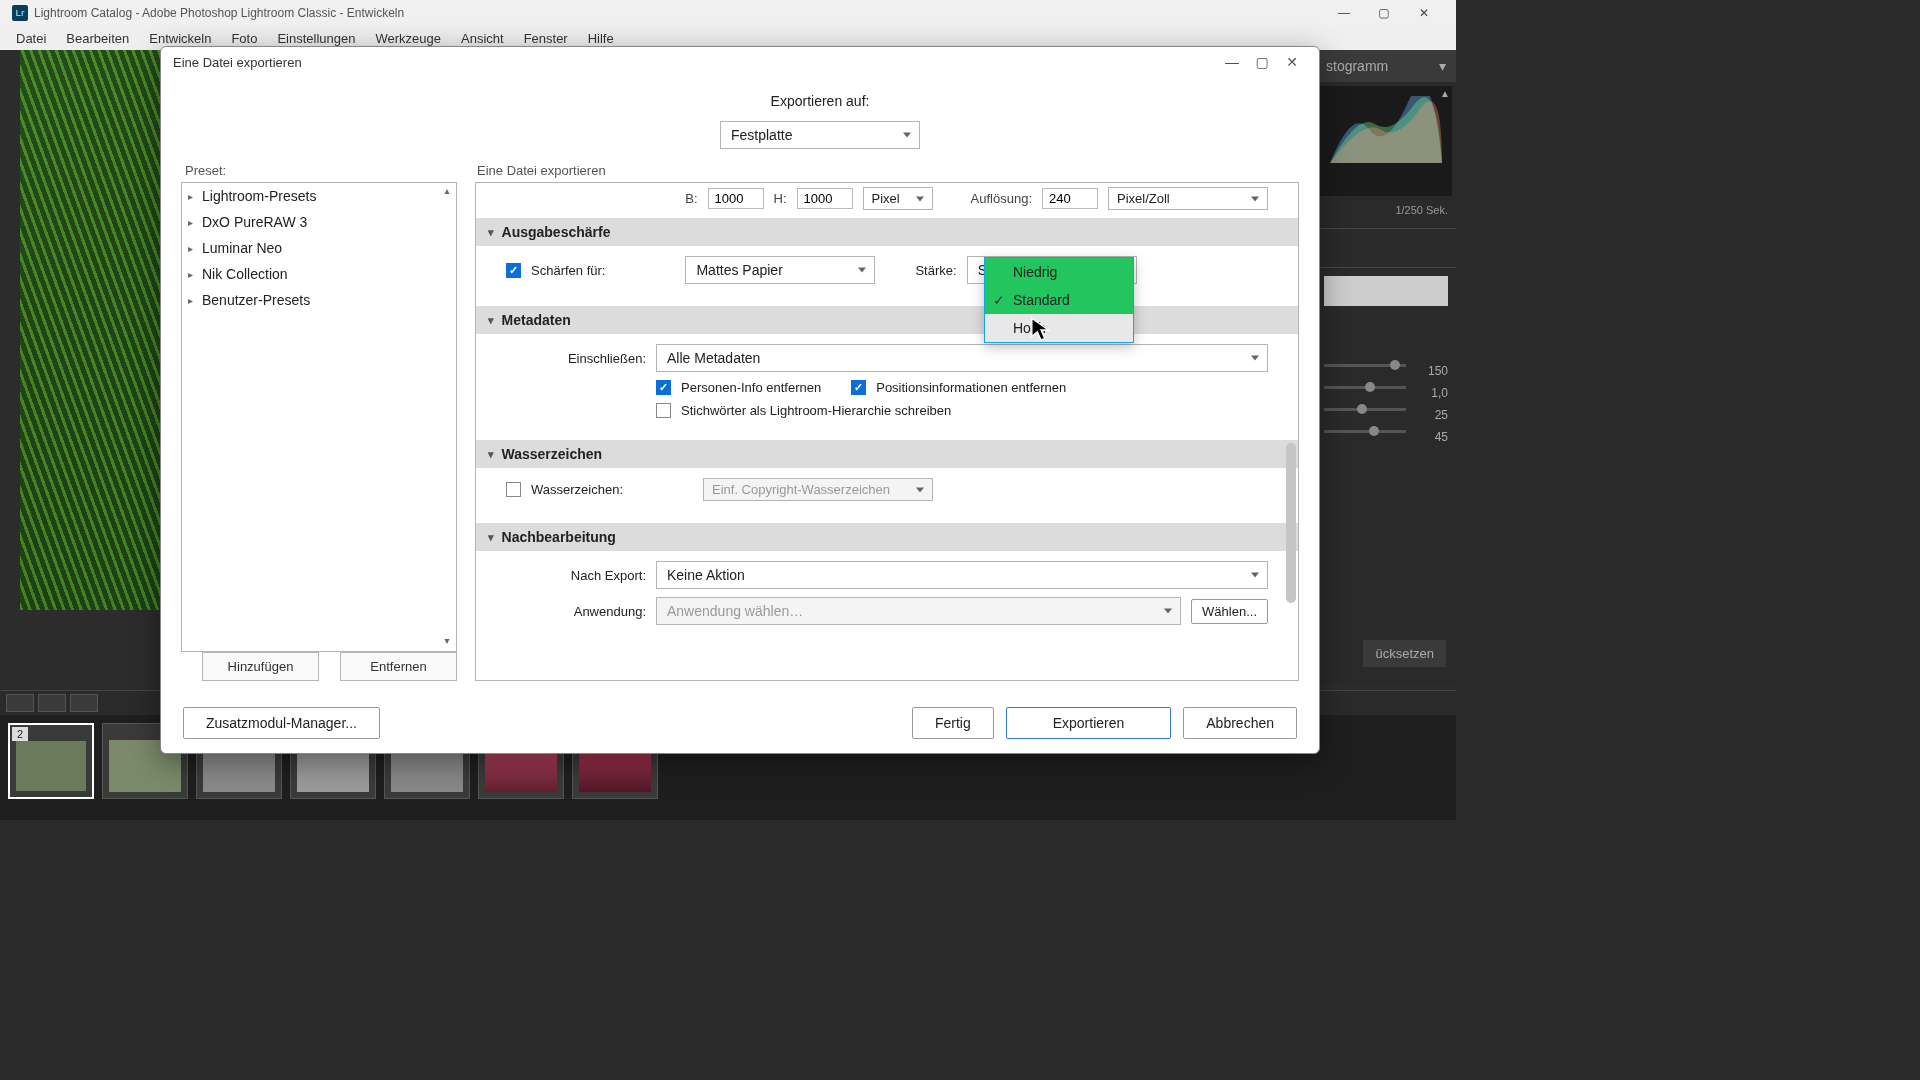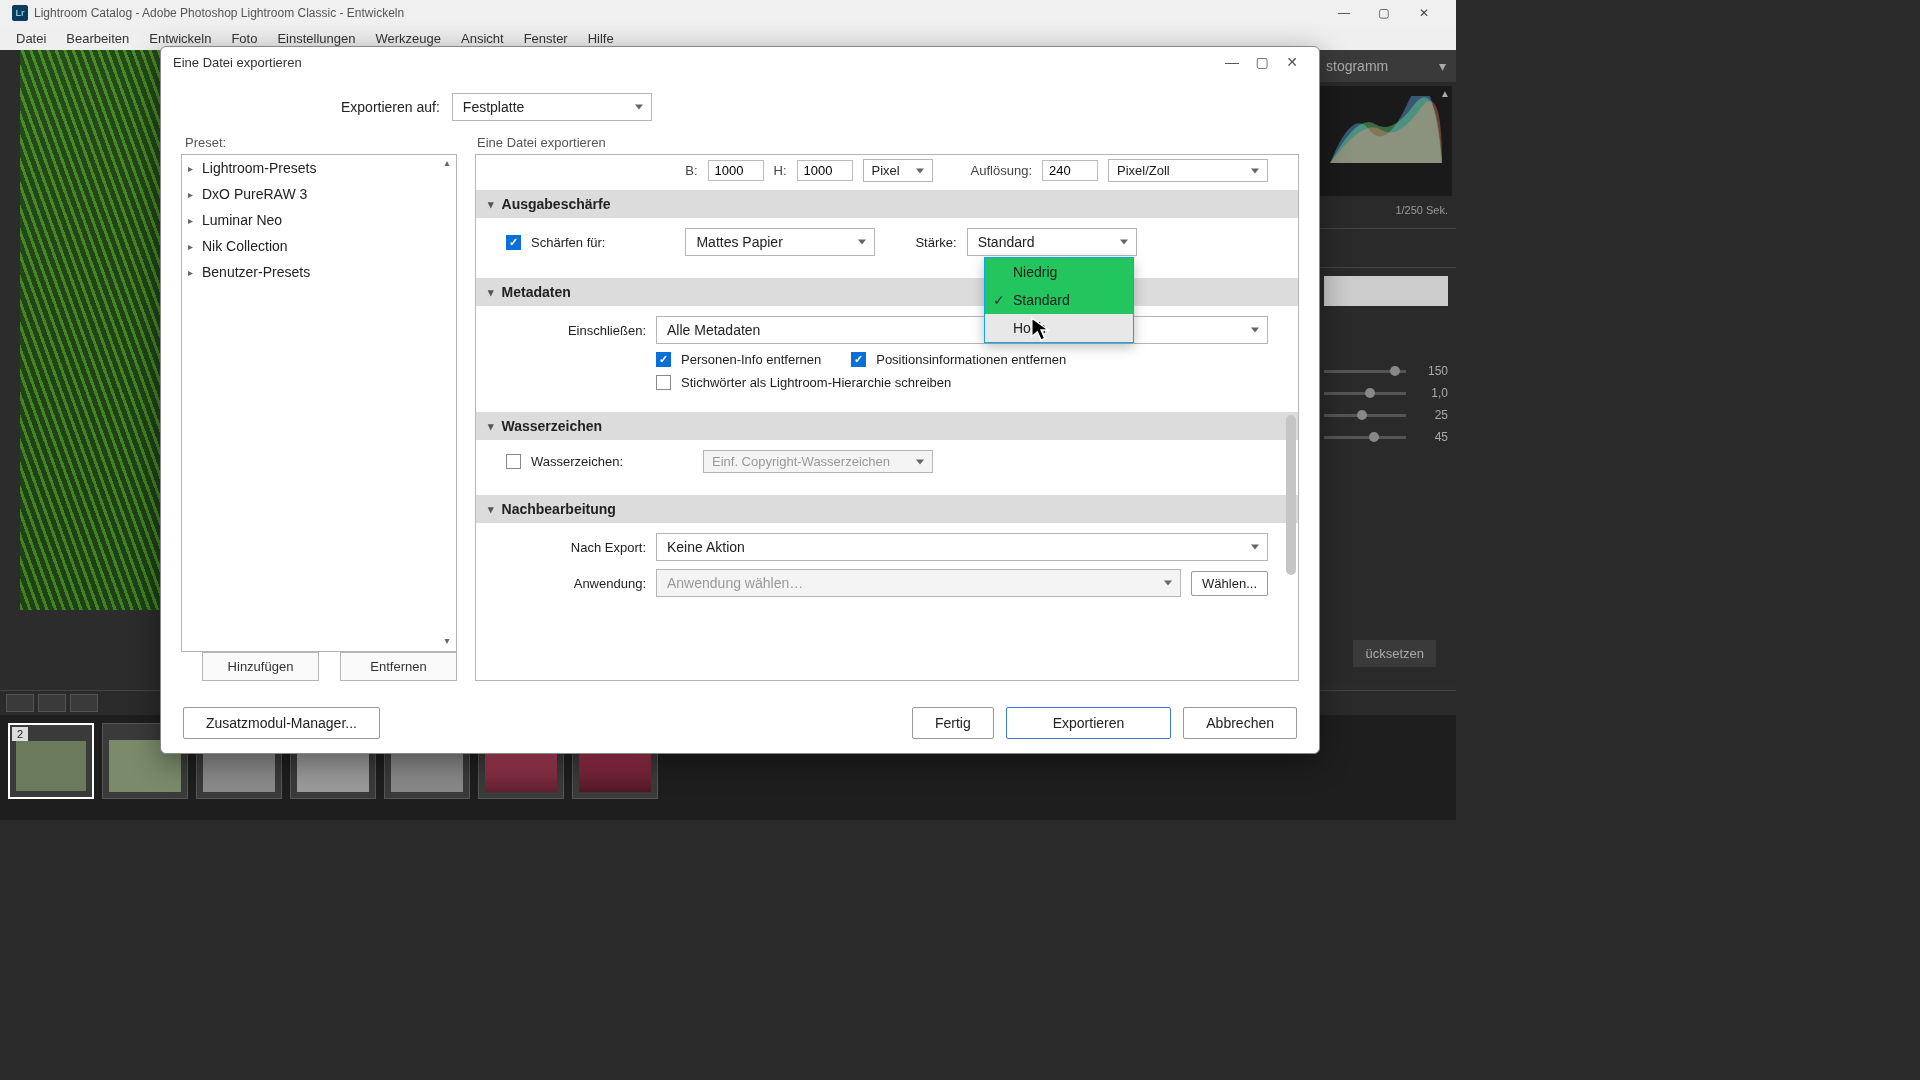--- a/index.html
+++ b/index.html
@@ -19,45 +19,45 @@
 .dark-bg { position: absolute; top: 50px; left: 0; right: 0; bottom: 0; background: #2c2c2c; }
 .preview-img { position: absolute; top: 50px; left: 20px; width: 140px; height: 560px; background: linear-gradient(135deg, #3a7a2a 0%, #2a5a1a 40%, #1a4a15 100%); overflow: hidden; }
 .preview-img::before { content: ""; position: absolute; inset: 0; background: repeating-linear-gradient(70deg, rgba(80,150,40,.9) 0 3px, rgba(30,60,20,.9) 3px 8px); opacity: .8; }
 
 
 .right-panel { position: absolute; top: 50px; right: 0; width: 140px; height: 635px; background: #2a2a2a; color: #aaa; }
 .histogram-header { background: #3a3a3a; padding: 8px 10px; font-size: 14px; display: flex; justify-content: space-between; align-items: center; }
 .histogram { height: 110px; background: #1a1a1a; position: relative; margin: 4px; }
 .histogram-curves { position: absolute; inset: 10px; }
 .hist-info { font-size: 11px; text-align: right; padding: 4px 8px; color: #999; }
-.slider-row { display: flex; align-items: center; padding: 4px 8px; font-size: 12px; color: #aaa; }
+.slider-row { display: flex; padding: 4px 8px; font-size: 12px; color: #aaa; }
 .slider-track { flex: 1; height: 3px; background: #555; position: relative; margin-right: 8px; }
 .slider-thumb { position: absolute; top: -4px; width: 10px; height: 10px; background: #888; border-radius: 50%; }
 .slider-val { width: 34px; text-align: right; }
-.reset-btn { position: absolute; right: 20px; top: 590px; background: #3a3a3a; color: #aaa; padding: 6px 12px; font-size: 13px; }
+.reset-btn { position: absolute; right: 10px; top: 590px; background: #3a3a3a; color: #aaa; padding: 6px 12px; font-size: 13px; }
 
 
 .filmstrip { position: absolute; bottom: 0; left: 0; right: 0; height: 130px; background: #1e1e1e; border-top: 1px solid #444; }
 .filmstrip-top { height: 24px; background: #2a2a2a; display: flex; align-items: center; padding: 0 6px; }
 .fs-btn { width: 28px; height: 18px; background: #3a3a3a; margin-right: 4px; border: 1px solid #555; }
 .thumbs { display: flex; padding: 8px; gap: 8px; }
 .thumb { width: 86px; height: 76px; background: #3a3a3a; border: 1px solid #555; position: relative; }
 .thumb.active { border: 2px solid #fff; }
 .thumb .badge { position: absolute; top: 2px; left: 2px; background: #ddd; color: #222; font-size: 11px; padding: 1px 5px; }
 .thumb .inner { position: absolute; inset: 16px 6px 6px 6px; background: #5a6a4a; }
 
 
 .dialog { position: absolute; top: 46px; left: 160px; width: 1160px; height: 708px; background: #fff; border: 1px solid #888; border-radius: 6px; box-shadow: 0 8px 30px rgba(0,0,0,.4); display: flex; flex-direction: column; }
 .dialog-title { height: 30px; display: flex; align-items: center; padding: 0 12px; font-size: 13px; color: #333; }
 .dialog-title .spacer { flex: 1; }
 .dialog-title .dbtn { width: 30px; text-align: center; font-size: 14px; color: #555; cursor: pointer; }
 
 .dialog-body { flex: 1; display: flex; flex-direction: column; padding: 8px 20px 12px 20px; }
 
-.export-target { display: flex; align-items: center; gap: 12px; padding: 8px 0 14px 160px; }
+.export-target { display: flex; align-items: center; gap: 12px; padding: 8px 0 14px 160px; flex-direction: column; }
 .export-target label { font-size: 14px; color: #222; }
 .select { border: 1px solid #b5b5b5; background: #fff; padding: 5px 26px 5px 10px; font-size: 14px; color: #222; position: relative; cursor: pointer; min-width: 200px; }
 .select::after { content: ""; position: absolute; right: 8px; top: 50%; width: 0; height: 0; border-left: 4px solid transparent; border-right: 4px solid transparent; border-top: 5px solid #666; transform: translateY(-50%); }
 .select.small { min-width: 120px; padding: 3px 22px 3px 8px; font-size: 13px; }
 .select.disabled { background: #f4f4f4; color: #999; }
 
 .dialog-main { flex: 1; display: flex; gap: 0; }
 
 .preset-col { width: 276px; display: flex; flex-direction: column; }
 .preset-label { font-size: 13px; color: #555; padding: 0 0 4px 4px; }

